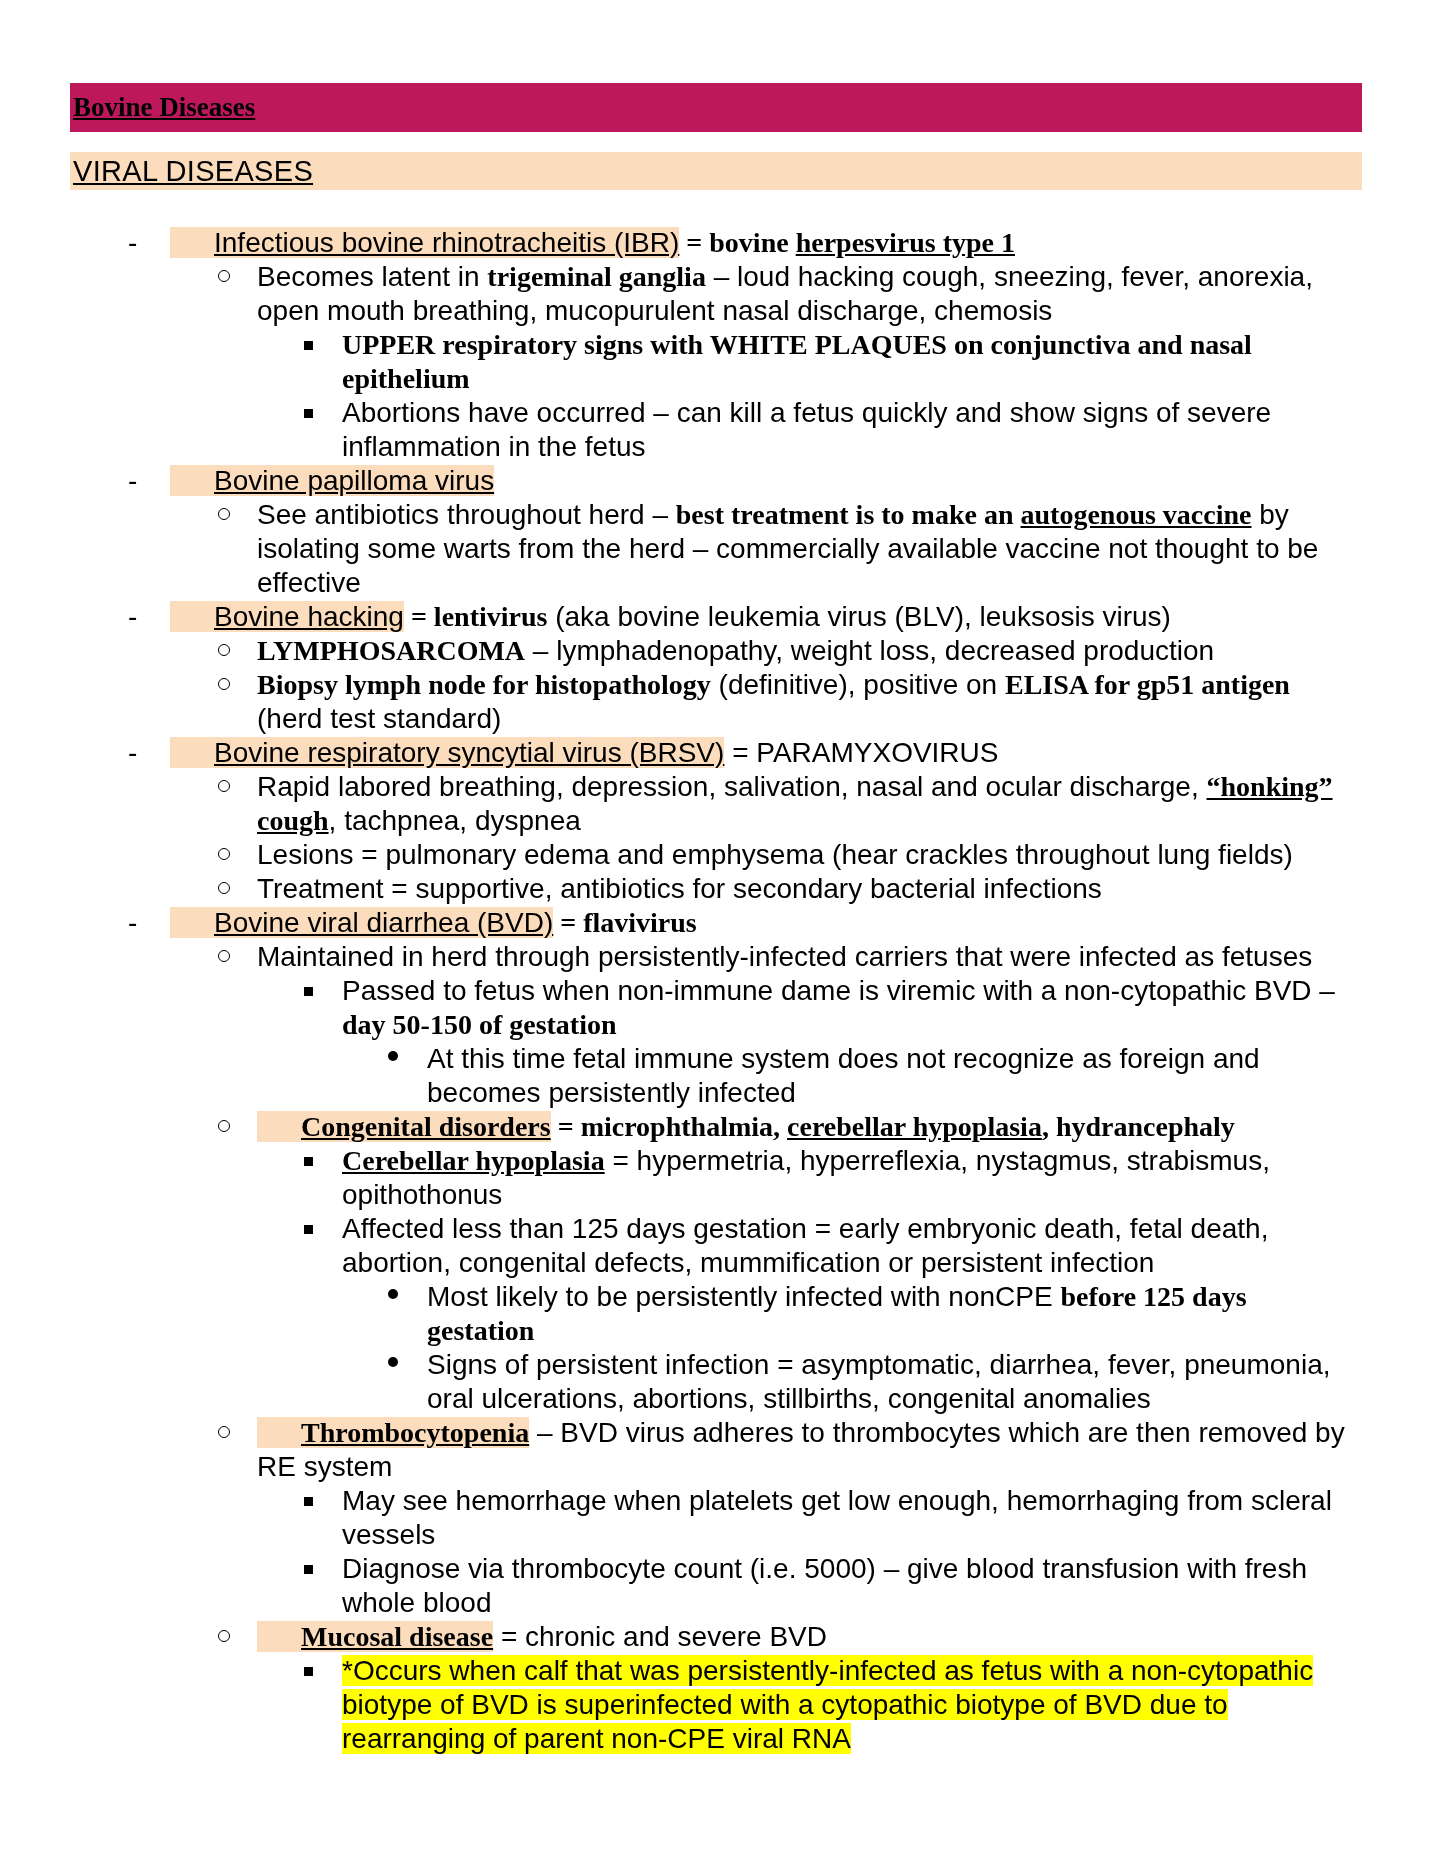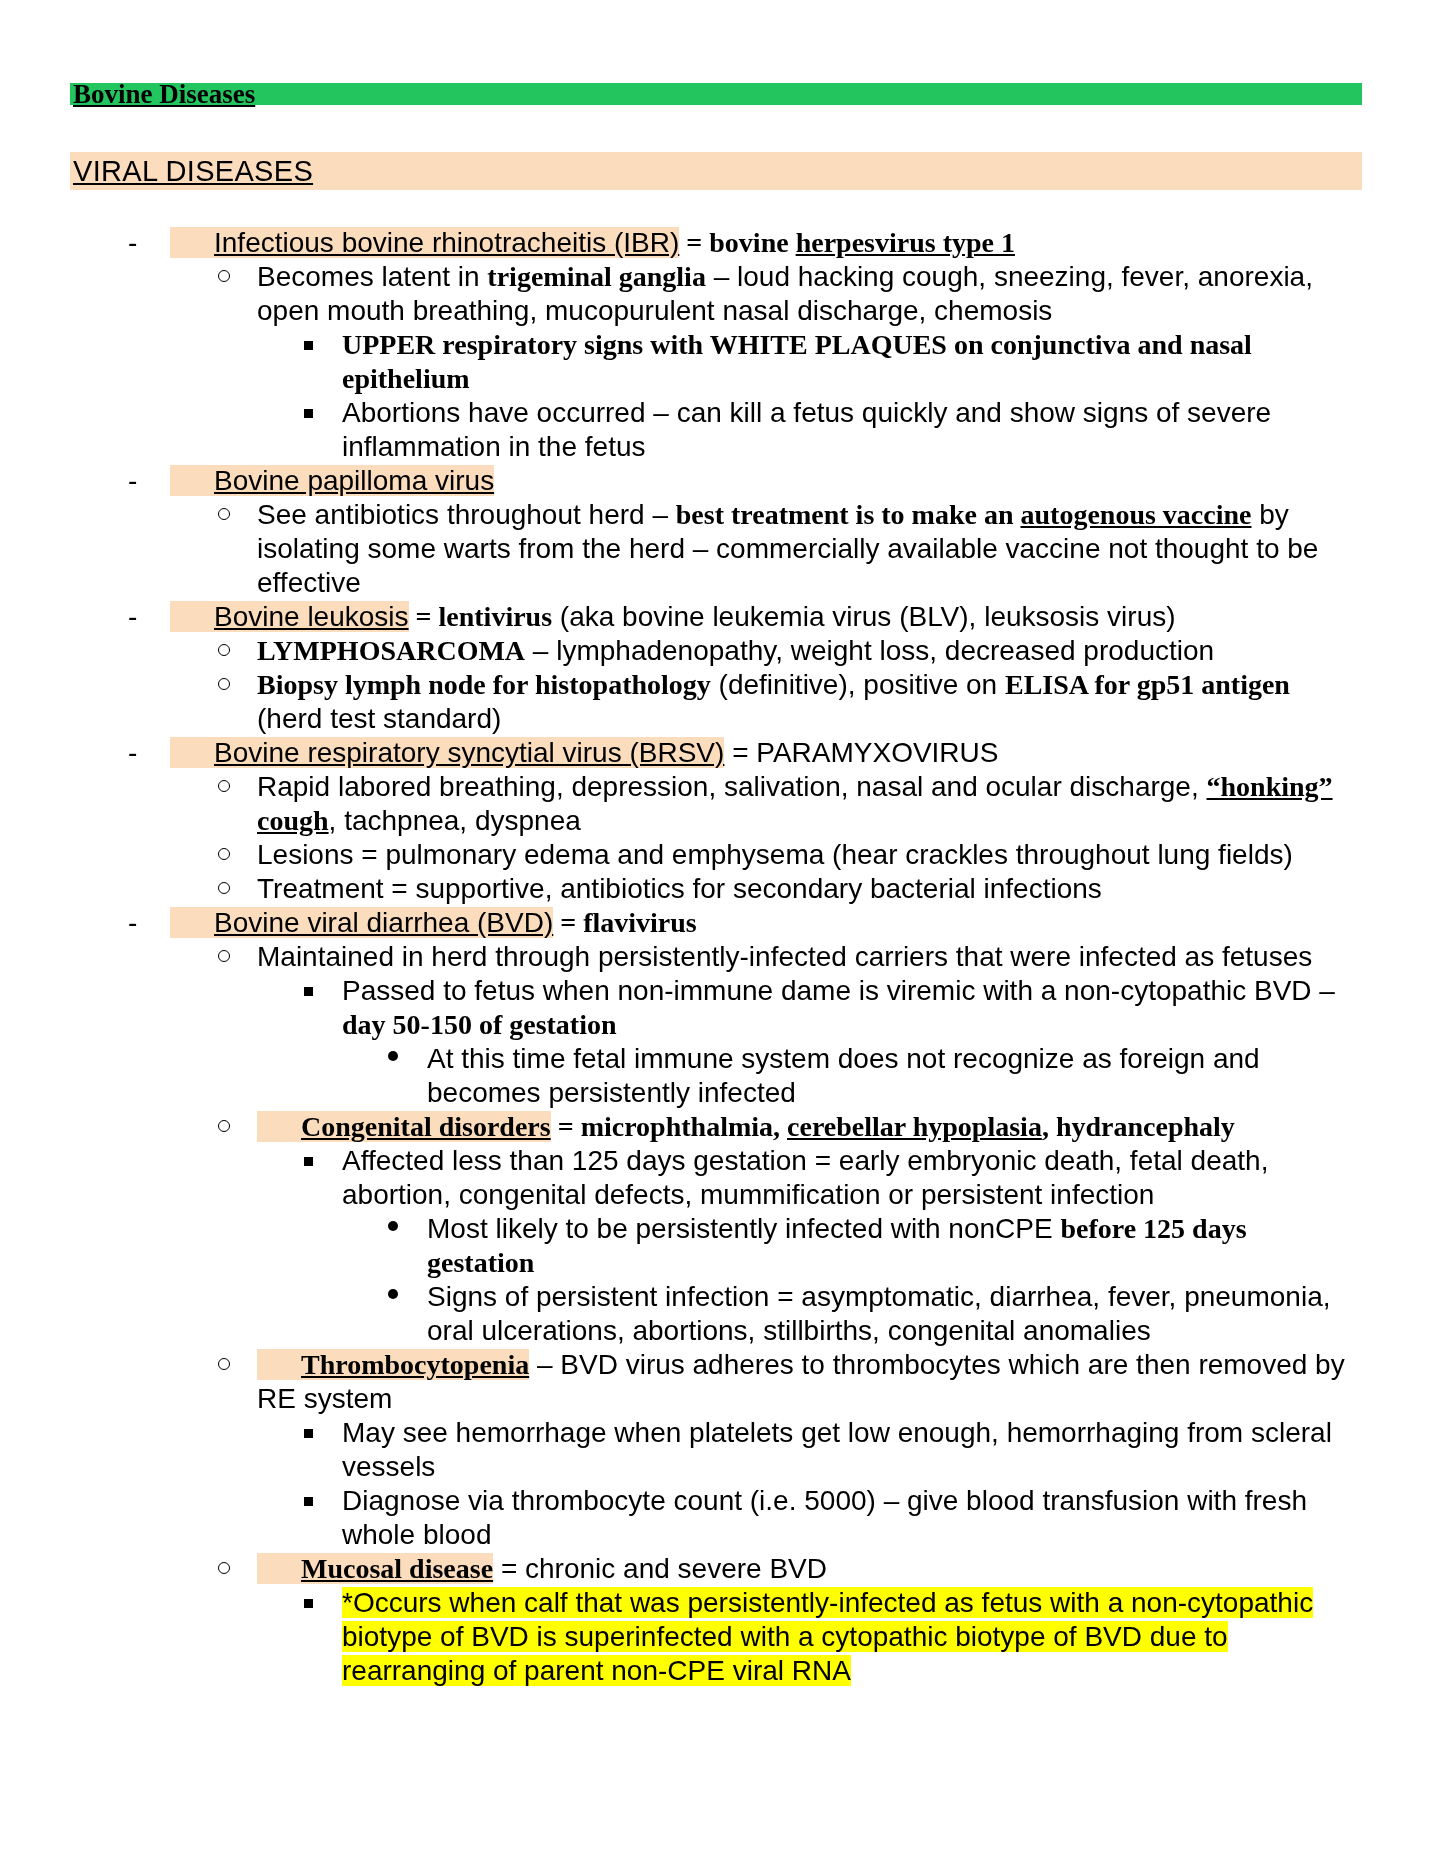--- a/index.html
+++ b/index.html
@@ -3,22 +3,22 @@
 <meta charset="utf-8">
 <style>
   html,body { margin:0; padding:0; }
   body {
     width:1445px; height:1870px;
     background:#ffffff; color:#000;
     font-family:"Liberation Sans", sans-serif;
     position:relative; overflow:hidden;
   }
   .title-bar {
-    position:absolute; left:70px; top:83px; width:1292px; height:22px;
-    background:#22c55e; display:flex; align-items:center;text-align:right;
+    position:absolute; left:70px; top:83px; width:1292px; height:49px;
+    background:#be185d; display:flex; align-items:center;text-align:right;
   }
   .page-title {
     font-family:"Liberation Serif", serif; font-weight:bold;
     font-size:27px; text-decoration:underline; padding-left:3px;
   }
   .section-bar {
     position:absolute; left:70px; top:152px; width:1292px; height:38px;
     background:#FBDCBD; display:flex; align-items:center;
   }
   .section-title {
@@ -54,32 +54,33 @@
   <span class="section-title">VIRAL DISEASES</span>
 </div>
 
 <div class="list">
     <div class="li lv0"><span class="mk mk-dash">-</span><span class="seg u hl-peach">Infectious bovine rhinotracheitis (IBR)</span><span class="seg b"> = bovine </span><span class="seg b u">herpesvirus type 1</span></div>
     <div class="li lv1"><span class="mk mk-circle"></span><span class="seg">Becomes latent in </span><span class="seg b">trigeminal ganglia</span><span class="seg"> – loud hacking cough, sneezing, fever, anorexia, open mouth breathing, mucopurulent nasal discharge, chemosis</span></div>
     <div class="li lv2"><span class="mk mk-square"></span><span class="seg b">UPPER respiratory signs with WHITE PLAQUES on conjunctiva and nasal epithelium</span></div>
     <div class="li lv2"><span class="mk mk-square"></span><span class="seg">Abortions have occurred – can kill a fetus quickly and show signs of severe inflammation in the fetus</span></div>
     <div class="li lv0"><span class="mk mk-dash">-</span><span class="seg u hl-peach">Bovine papilloma virus</span></div>
     <div class="li lv1"><span class="mk mk-circle"></span><span class="seg">See antibiotics throughout herd – </span><span class="seg b">best treatment is to make an </span><span class="seg b u">autogenous vaccine</span><span class="seg"> by isolating some warts from the herd – commercially available vaccine not thought to be effective</span></div>
-    <div class="li lv0"><span class="mk mk-dash">-</span><span class="seg u hl-peach">Bovine leukosis</span><span class="seg b"> = lentivirus</span><span class="seg"> (aka bovine leukemia virus (BLV), leuksosis virus)</span></div>
+    <div class="li lv0"><span class="mk mk-dash">-</span><span class="seg u hl-peach">Bovine hacking</span><span class="seg b"> = lentivirus</span><span class="seg"> (aka bovine leukemia virus (BLV), leuksosis virus)</span></div>
     <div class="li lv1"><span class="mk mk-circle"></span><span class="seg b">LYMPHOSARCOMA</span><span class="seg"> – lymphadenopathy, weight loss, decreased production</span></div>
     <div class="li lv1"><span class="mk mk-circle"></span><span class="seg b">Biopsy lymph node for histopathology</span><span class="seg"> (definitive), positive on </span><span class="seg b">ELISA for gp51 antigen</span><span class="seg"> (herd test standard)</span></div>
     <div class="li lv0"><span class="mk mk-dash">-</span><span class="seg u hl-peach">Bovine respiratory syncytial virus (BRSV)</span><span class="seg"> = PARAMYXOVIRUS</span></div>
     <div class="li lv1"><span class="mk mk-circle"></span><span class="seg">Rapid labored breathing, depression, salivation, nasal and ocular discharge, </span><span class="seg b u">“honking” cough</span><span class="seg">, tachpnea, dyspnea</span></div>
     <div class="li lv1"><span class="mk mk-circle"></span><span class="seg">Lesions = pulmonary edema and emphysema (hear crackles throughout lung fields)</span></div>
     <div class="li lv1"><span class="mk mk-circle"></span><span class="seg">Treatment = supportive, antibiotics for secondary bacterial infections</span></div>
     <div class="li lv0"><span class="mk mk-dash">-</span><span class="seg u hl-peach">Bovine viral diarrhea (BVD)</span><span class="seg b"> = flavivirus</span></div>
     <div class="li lv1"><span class="mk mk-circle"></span><span class="seg">Maintained in herd through persistently-infected carriers that were infected as fetuses</span></div>
     <div class="li lv2"><span class="mk mk-square"></span><span class="seg">Passed to fetus when non-immune dame is viremic with a non-cytopathic BVD – </span><span class="seg b">day 50-150 of gestation</span></div>
     <div class="li lv3"><span class="mk mk-disc"></span><span class="seg">At this time fetal immune system does not recognize as foreign and becomes persistently infected</span></div>
     <div class="li lv1"><span class="mk mk-circle"></span><span class="seg b u hl-peach">Congenital disorders</span><span class="seg b"> = microphthalmia, </span><span class="seg b u">cerebellar hypoplasia</span><span class="seg b">, hydrancephaly</span></div>
+    <div class="li lv2"><span class="mk mk-square"></span><span class="seg b u">Cerebellar hypoplasia</span><span class="seg"> = hypermetria, hyperreflexia, nystagmus, strabismus, opithothonus</span></div>
     <div class="li lv2"><span class="mk mk-square"></span><span class="seg">Affected less than 125 days gestation = early embryonic death, fetal death, abortion, congenital defects, mummification or persistent infection</span></div>
     <div class="li lv3"><span class="mk mk-disc"></span><span class="seg">Most likely to be persistently infected with nonCPE </span><span class="seg b">before 125 days gestation</span></div>
     <div class="li lv3"><span class="mk mk-disc"></span><span class="seg">Signs of persistent infection = asymptomatic, diarrhea, fever, pneumonia, oral ulcerations, abortions, stillbirths, congenital anomalies</span></div>
     <div class="li lv1"><span class="mk mk-circle"></span><span class="seg b u hl-peach">Thrombocytopenia</span><span class="seg"> – BVD virus adheres to thrombocytes which are then removed by RE system</span></div>
     <div class="li lv2"><span class="mk mk-square"></span><span class="seg">May see hemorrhage when platelets get low enough, hemorrhaging from scleral vessels</span></div>
     <div class="li lv2"><span class="mk mk-square"></span><span class="seg">Diagnose via thrombocyte count (i.e. 5000) – give blood transfusion with fresh whole blood</span></div>
     <div class="li lv1"><span class="mk mk-circle"></span><span class="seg b u hl-peach">Mucosal disease</span><span class="seg"> = chronic and severe BVD</span></div>
     <div class="li lv2"><span class="mk mk-square"></span><span class="seg hl-yellow">*Occurs when calf that was persistently-infected as fetus with a non-cytopathic biotype of BVD is superinfected with a cytopathic biotype of BVD due to rearranging of parent non-CPE viral RNA</span></div>
   </div>
 

